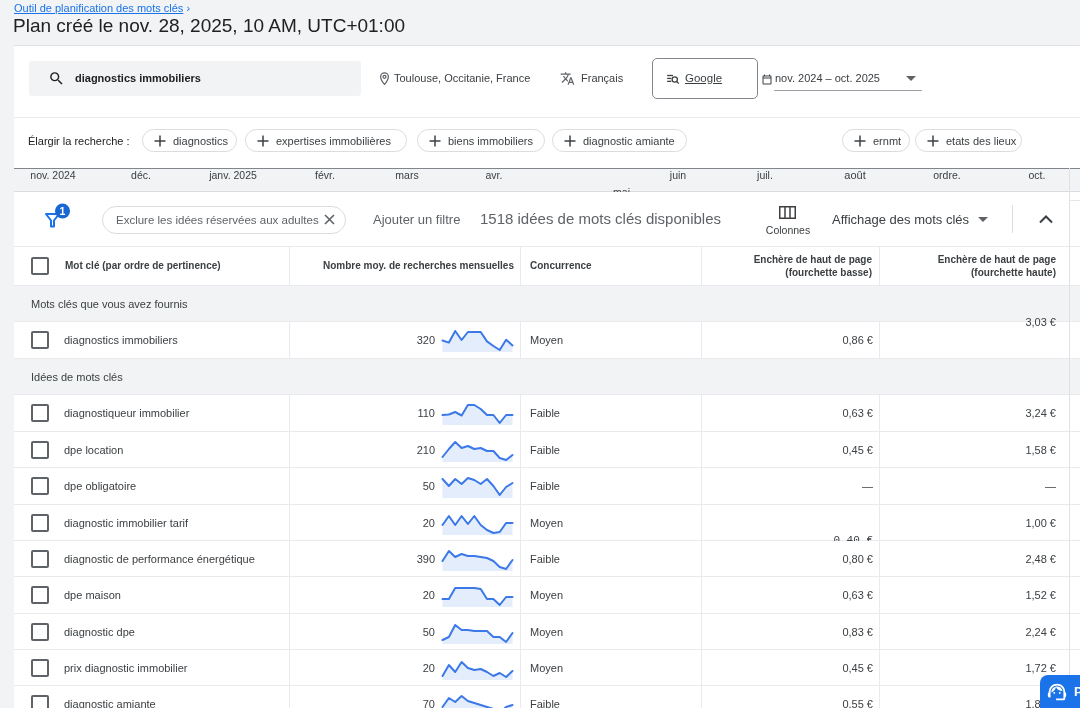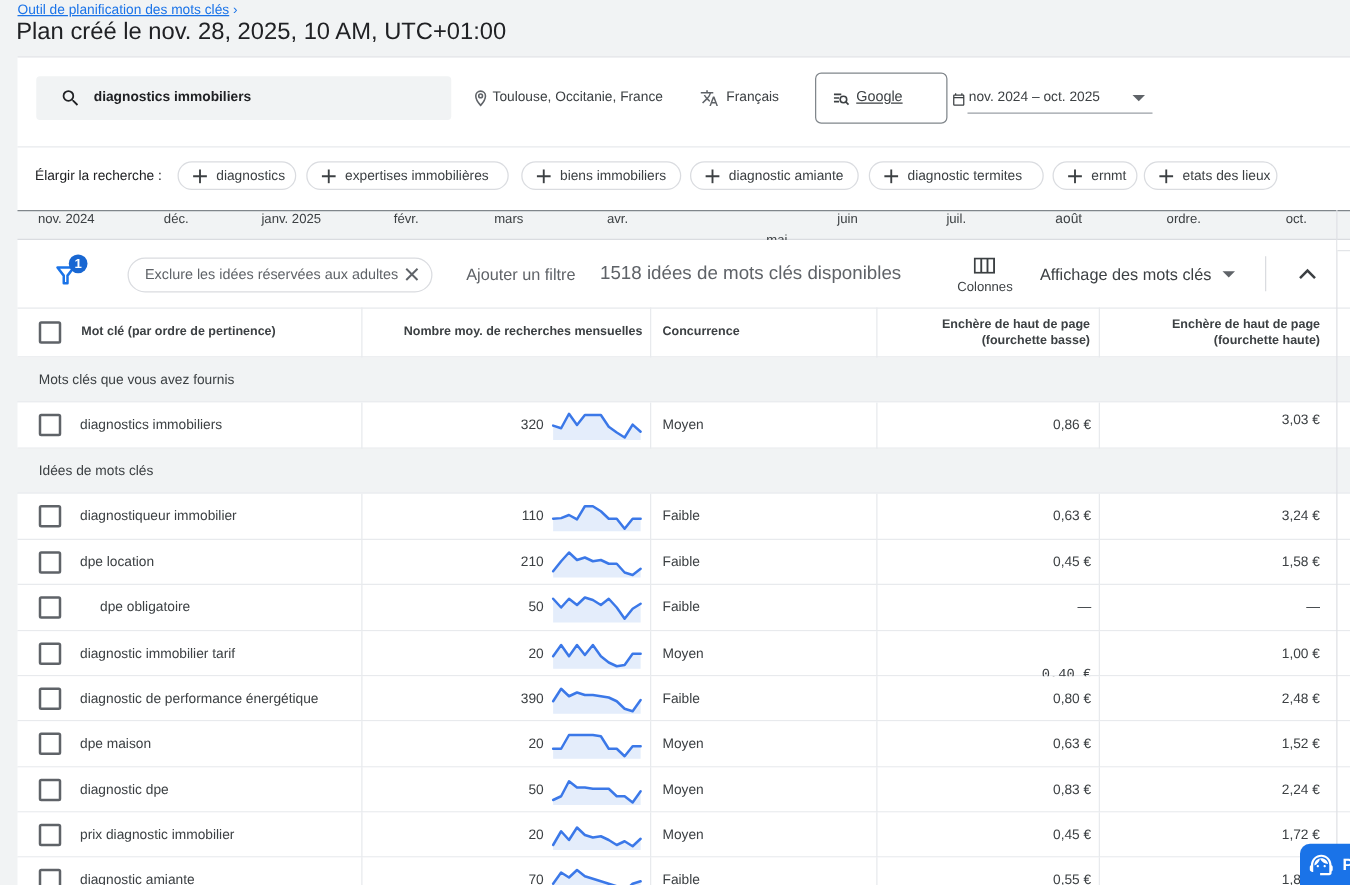--- a/index.html
+++ b/index.html
@@ -79,29 +79,20 @@
     </div>
 <div class="chip" style="left:552px;top:129px;width:135px;">
       <svg width="12" height="12" viewBox="0 0 12 12">
         <g stroke="#3c4043" stroke-width="1.5">
           <line x1="6" y1="0.5" x2="6" y2="11.5"></line>
           <line x1="0.5" y1="6" x2="11.5" y2="6"></line>
         </g>
       </svg>
       <span>diagnostic amiante</span>
     </div>
-<div class="chip" style="left:695px;top:129px;width:140px;">
-      <svg width="12" height="12" viewBox="0 0 12 12">
-        <g stroke="#3c4043" stroke-width="1.5">
-          <line x1="6" y1="0.5" x2="6" y2="11.5"></line>
-          <line x1="0.5" y1="6" x2="11.5" y2="6"></line>
-        </g>
-      </svg>
-      <span>diagnostic termites</span>
-    </div>
 <div class="chip" style="left:842px;top:129px;width:68px;">
       <svg width="12" height="12" viewBox="0 0 12 12">
         <g stroke="#3c4043" stroke-width="1.5">
           <line x1="6" y1="0.5" x2="6" y2="11.5"></line>
           <line x1="0.5" y1="6" x2="11.5" y2="6"></line>
         </g>
       </svg>
       <span>ernmt</span>
     </div>
 <div class="chip" style="left:915px;top:129px;width:107px;">
@@ -166,21 +157,21 @@
 <div class="abs" style="left:14px;top:322px;width:1066px;height:37px;background:#fff;border-bottom:1px solid #e8eaed;"></div>
 <div class="cb" style="top:331px;"></div>
 <div class="kw" style="top:322px;height:37px;line-height:37px;">diagnostics immobiliers</div>
 <div class="num" style="left:355px;top:322px;width:80px;height:37px;line-height:37px;">320</div>
 <div class="abs" style="left:440px;top:329px;"><svg width="75" height="24" viewBox="0 0 75 24">
         <polygon points="2.5,11.5 8.9,13.6 15.2,2.0 21.6,11.0 27.9,3.0 34.3,3.0 40.7,3.0 47.0,12.4 53.4,17.0 59.7,21.0 66.1,10.7 72.5,16.4 72.5,23 2.5,23" fill="#e4edfb"></polygon>
         <polyline points="2.5,11.5 8.9,13.6 15.2,2.0 21.6,11.0 27.9,3.0 34.3,3.0 40.7,3.0 47.0,12.4 53.4,17.0 59.7,21.0 66.1,10.7 72.5,16.4" fill="none" stroke="#3b78e8" stroke-width="2" stroke-linejoin="round" stroke-linecap="round"></polyline>
       </svg></div>
 <div class="abs" style="left:530px;top:322px;height:37px;line-height:37px;font-size:11px;color:#3c4043;">Moyen</div>
 <div class="num" style="left:773px;top:322px;width:100px;height:37px;line-height:37px;">0,86 €</div>
-<div class="num" style="left:956px;top:318px;width:100px;height:37px;line-height:37px;">3,03 €</div>
+<div class="num" style="left:956px;top:304px;width:100px;height:37px;line-height:37px;">3,03 €</div>
 <div class="abs" style="left:14px;top:359px;width:1066px;height:36px;background:#f1f3f4;border-bottom:1px solid #e8eaed;"></div>
 <div class="abs" style="left:31px;top:359px;height:36px;line-height:36px;font-size:11px;color:#3c4043;">Idées de mots clés</div>
 <div class="abs" style="left:14px;top:395px;width:1066px;height:37px;background:#fff;border-bottom:1px solid #e8eaed;"></div>
 <div class="cb" style="top:404px;"></div>
 <div class="kw" style="top:395px;height:37px;line-height:37px;">diagnostiqueur immobilier</div>
 <div class="num" style="left:355px;top:395px;width:80px;height:37px;line-height:37px;">110</div>
 <div class="abs" style="left:440px;top:402px;"><svg width="75" height="24" viewBox="0 0 75 24">
         <polygon points="2.5,13.0 8.9,12.5 15.2,10.0 21.6,13.5 27.9,3.0 34.3,3.0 40.7,7.0 47.0,13.0 53.4,13.0 59.7,21.0 66.1,13.0 72.5,13.0 72.5,23 2.5,23" fill="#e4edfb"></polygon>
         <polyline points="2.5,13.0 8.9,12.5 15.2,10.0 21.6,13.5 27.9,3.0 34.3,3.0 40.7,7.0 47.0,13.0 53.4,13.0 59.7,21.0 66.1,13.0 72.5,13.0" fill="none" stroke="#3b78e8" stroke-width="2" stroke-linejoin="round" stroke-linecap="round"></polyline>
       </svg></div>
@@ -193,21 +184,21 @@
 <div class="num" style="left:355px;top:432px;width:80px;height:36px;line-height:36px;">210</div>
 <div class="abs" style="left:440px;top:439px;"><svg width="75" height="24" viewBox="0 0 75 24">
         <polygon points="2.5,18.0 8.9,10.0 15.2,3.0 21.6,9.0 27.9,7.0 34.3,10.0 40.7,9.0 47.0,12.0 53.4,12.0 59.7,19.0 66.1,21.0 72.5,16.0 72.5,23 2.5,23" fill="#e4edfb"></polygon>
         <polyline points="2.5,18.0 8.9,10.0 15.2,3.0 21.6,9.0 27.9,7.0 34.3,10.0 40.7,9.0 47.0,12.0 53.4,12.0 59.7,19.0 66.1,21.0 72.5,16.0" fill="none" stroke="#3b78e8" stroke-width="2" stroke-linejoin="round" stroke-linecap="round"></polyline>
       </svg></div>
 <div class="abs" style="left:530px;top:432px;height:36px;line-height:36px;font-size:11px;color:#3c4043;">Faible</div>
 <div class="num" style="left:773px;top:432px;width:100px;height:36px;line-height:36px;">0,45 €</div>
 <div class="num" style="left:956px;top:432px;width:100px;height:36px;line-height:36px;">1,58 €</div>
 <div class="abs" style="left:14px;top:468px;width:1066px;height:37px;background:#fff;border-bottom:1px solid #e8eaed;"></div>
 <div class="cb" style="top:477px;"></div>
-<div class="kw" style="top:468px;height:37px;line-height:37px;margin-left:16px;">dpe obligatoire</div>
+<div class="kw" style="top:468px;height:37px;line-height:37px;">dpe obligatoire</div>
 <div class="num" style="left:355px;top:468px;width:80px;height:37px;line-height:37px;">50</div>
 <div class="abs" style="left:440px;top:475px;"><svg width="75" height="24" viewBox="0 0 75 24">
         <polygon points="2.5,4.0 8.9,11.0 15.2,4.0 21.6,9.0 27.9,3.0 34.3,5.0 40.7,9.0 47.0,4.0 53.4,11.0 59.7,20.0 66.1,12.0 72.5,8.0 72.5,23 2.5,23" fill="#e4edfb"></polygon>
         <polyline points="2.5,4.0 8.9,11.0 15.2,4.0 21.6,9.0 27.9,3.0 34.3,5.0 40.7,9.0 47.0,4.0 53.4,11.0 59.7,20.0 66.1,12.0 72.5,8.0" fill="none" stroke="#3b78e8" stroke-width="2" stroke-linejoin="round" stroke-linecap="round"></polyline>
       </svg></div>
 <div class="abs" style="left:530px;top:468px;height:37px;line-height:37px;font-size:11px;color:#3c4043;">Faible</div>
 <div class="num" style="left:773px;top:468px;width:100px;height:37px;line-height:37px;">—</div>
 <div class="num" style="left:956px;top:468px;width:100px;height:37px;line-height:37px;">—</div>
 <div class="abs" style="left:14px;top:505px;width:1066px;height:36px;background:#fff;border-bottom:1px solid #e8eaed;"></div>
 <div class="cb" style="top:514px;"></div>

